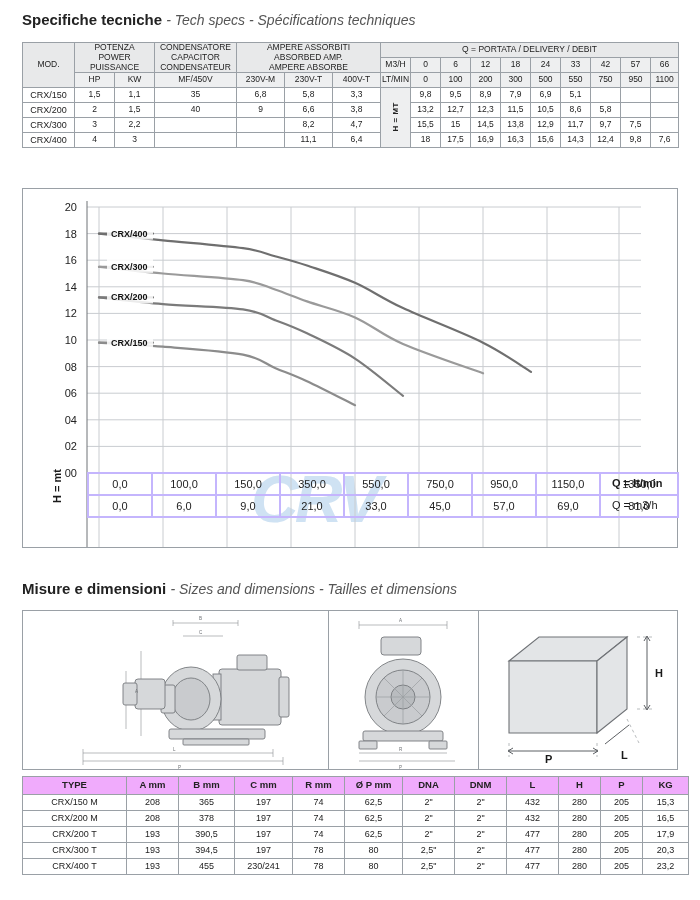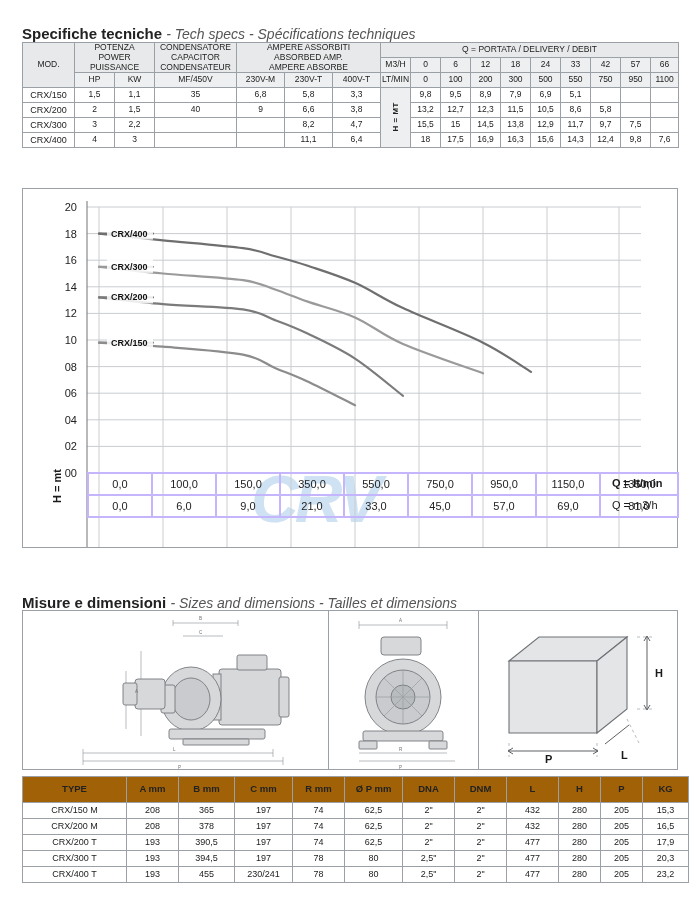--- a/index.html
+++ b/index.html
@@ -14,21 +14,20 @@
   }
   .page { position: relative; width:700px; height:900px; }
 
   
   .section-title {
     position:absolute;
     font-size: 15px;
     font-weight: bold;
     color: #222;
     white-space: nowrap;
-    margin-top: 14px;
   }
   .section-title .sub {
     font-weight: normal;
     font-style: italic;
     color: #555;
     font-size: 14px;
   }
   #title-specs { left:22px; top:11px; }
   #title-sizes { left:22px; top:580px;text-align:center; }
 
@@ -95,21 +94,21 @@
   #dim-box {
     position:absolute; left:22px; top:610px; width:656px; height:160px;
     border:1px solid #9aa0a6; background:#fff;
   }
   .dim-divider { position:absolute; top:0; bottom:0; width:1px; background:#9aa0a6; }
 
   
   #dim-table { position:absolute; left:22px; top:776px; width:656px; }
   #dim-table td { height: 16px; font-size: 9px; }
   #dim-table td.type { font-weight: normal; margin-left: 34px; }
-  #dim-table tr.head td { background:#a16207; font-weight:bold; font-size:9.5px; height:26px; }
+  #dim-table tr.head td { background:#f0abfc; font-weight:bold; font-size:9.5px; height:18px; }
 </style>
 </head>
 <body>
 
 <div class="page">
 
   <div class="section-title" id="title-specs">
     <span>Specifiche tecniche </span><span class="sub">- Tech specs - Spécifications techniques</span>
   </div>
 

